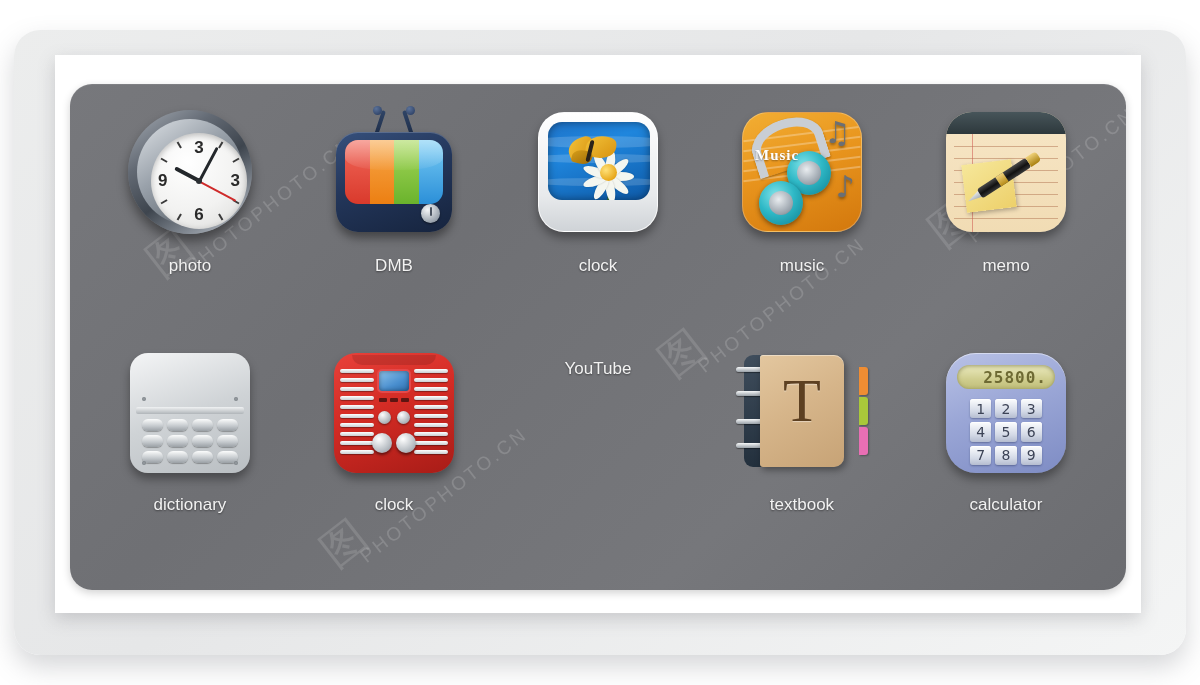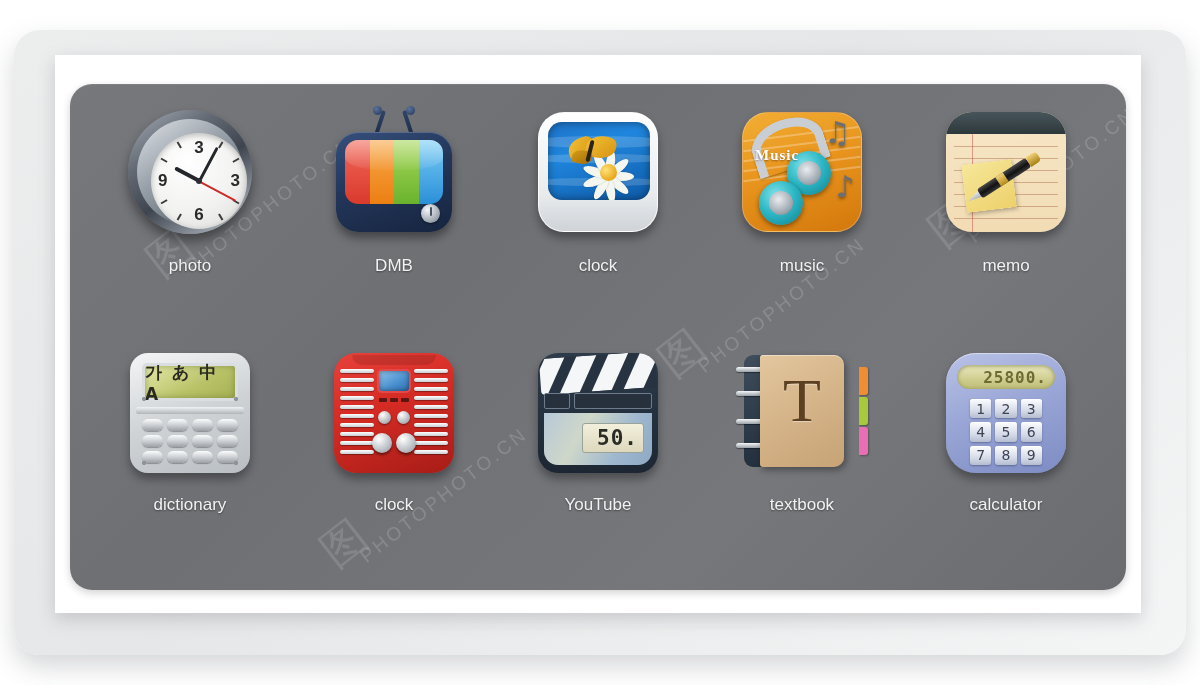--- a/index.html
+++ b/index.html
@@ -444,23 +444,20 @@
               <div class="pen-cap"></div>
             </div>
           </div>
         </div>
         <div class="label">memo</div>
       </div>
 
       <div class="cell row2">
         <div class="icon-wrap">
           <div class="tile dict-tile">
-            <div class="dict-screen">
-              <span>가 あ 中 A</span>
-            </div>
             <div class="scr" style="left:12px;top:44px"></div>
             <div class="scr" style="right:12px;top:44px"></div>
             <div class="dict-hinge"></div>
             <div class="dict-keys">
               <div class="dkey"></div>
                 <div class="dkey"></div>
                 <div class="dkey"></div>
                 <div class="dkey"></div>
               <div class="dkey"></div>
                 <div class="dkey"></div>
@@ -513,39 +510,20 @@
             <div class="rad-btn" style="left:44px;top:58px"></div>
             <div class="rad-btn" style="right:44px;top:58px"></div>
             <div class="rad-knob" style="left:38px;top:80px"></div>
             <div class="rad-knob" style="right:38px;top:80px"></div>
           </div>
         </div>
         <div class="label">clock</div>
       </div>
 
       <div class="cell row2">
-        <div class="icon-wrap">
-          <div class="tile yt-tile">
-            <div class="clap-top">
-              <div class="clap-stripe" style="left:-4px"></div>
-              <div class="clap-stripe" style="left:28px"></div>
-              <div class="clap-stripe" style="left:60px"></div>
-              <div class="clap-stripe" style="left:92px"></div>
-            </div>
-            <div class="clap-bar">
-              <i style="left:0;width:26px"></i>
-              <i style="left:30px;width:78px"></i>
-            </div>
-            <div class="yt-pane">
-              <div class="yt-lcd">
-                <span>50.</span>
-              </div>
-            </div>
-          </div>
-        </div>
         <div class="label">YouTube</div>
       </div>
 
       <div class="cell row2">
         <div class="icon-wrap">
           <div class="book-spine"></div>
           <div class="spiral" style="top:20px"></div>
           <div class="spiral" style="top:44px"></div>
           <div class="spiral" style="top:72px"></div>
           <div class="spiral" style="top:96px"></div>

